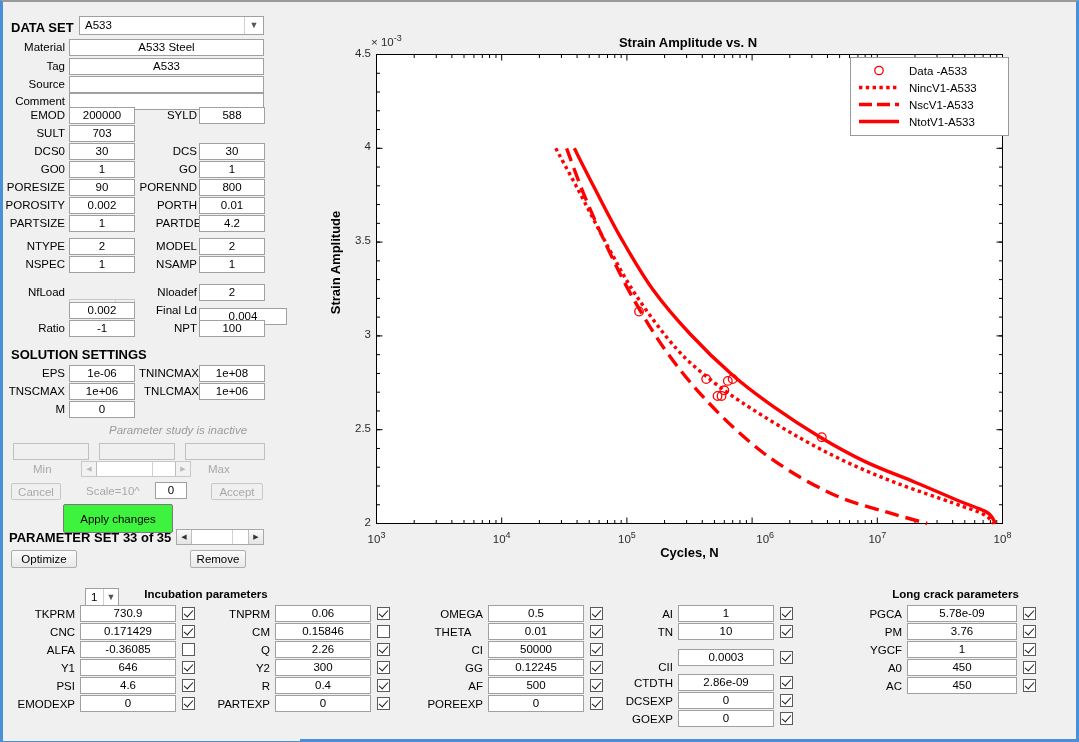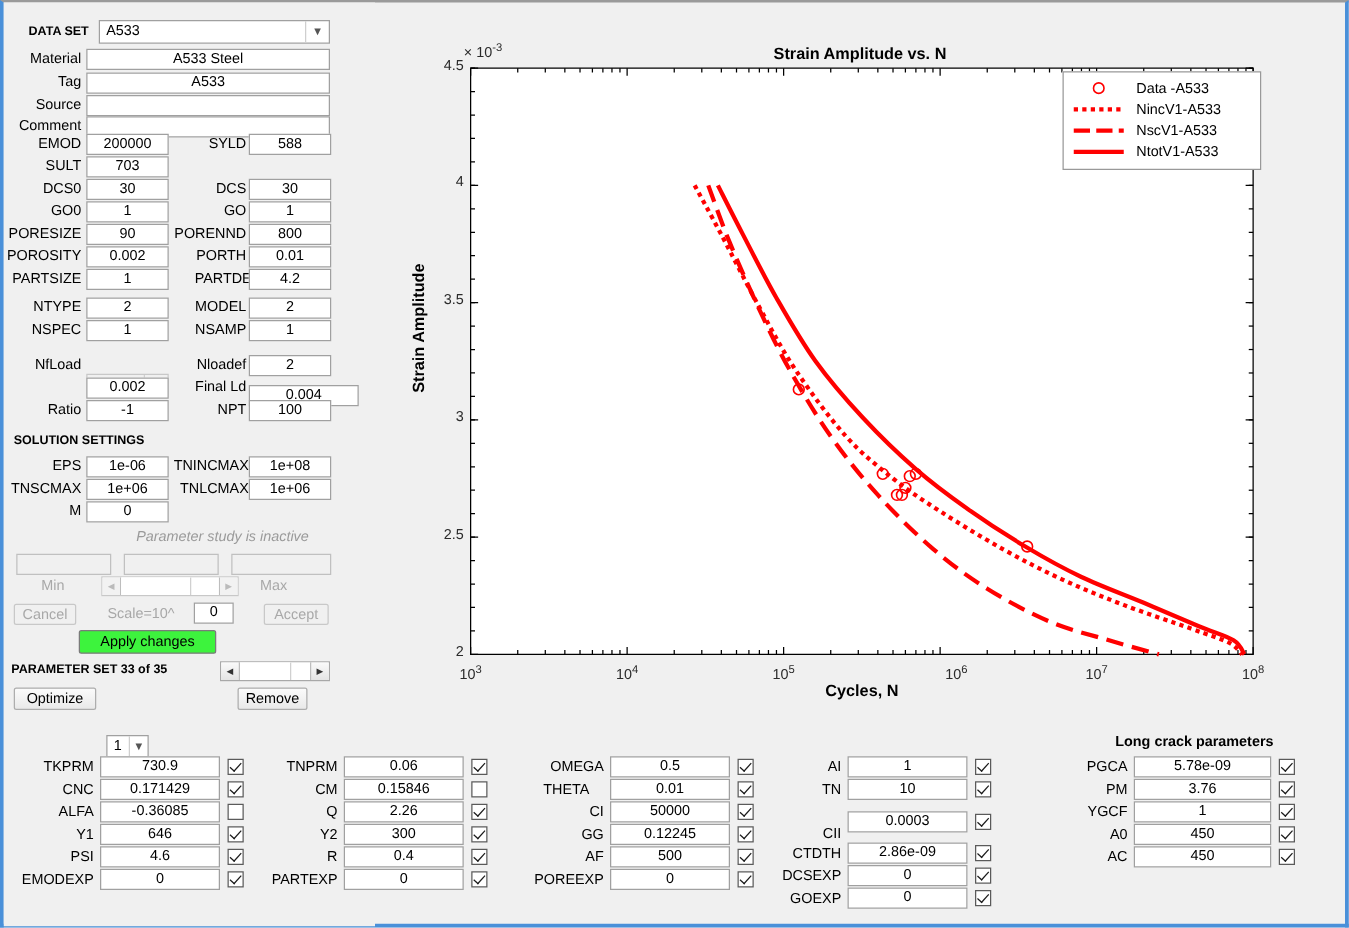--- a/index.html
+++ b/index.html
@@ -50,21 +50,21 @@
     box-sizing:border-box;
     background:linear-gradient(#fbfbfb,#e9e9e9);
     border:1px solid #adadad;border-radius:2px;
     font-size:11.5px;text-align:center;color:#000;
     display:flex;align-items:center;justify-content:center;
     cursor:default;
   }
   .btn.disabled{color:#a8a8a8;border-color:#c8c8c8;background:#f0f0f0;}
   .btn.green{background:#3df33d;border:1px solid #7a7a7a;}
   
-  .sect{font-size:10px;font-weight:bold;color:#000;}
+  .sect{font-size:13px;font-weight:bold;color:#000;}
   .grey-italic{color:#9a9a9a;font-style:italic;font-size:11.5px;text-align:center;}
   .grey{color:#a8a8a8;font-size:11.5px;}
   
   .slider{
     box-sizing:border-box;display:flex;border:1px solid #a8a8a8;background:#fff;height:16px;
   }
   .slider .sbtn{
     width:14px;background:linear-gradient(#fafafa,#e4e4e4);
     border-right:1px solid #bdbdbd;
     display:flex;align-items:center;justify-content:center;font-size:7px;color:#333;
@@ -218,21 +218,21 @@
         </div>
       <div class="sbtn r">▶</div>
     </div>
     <div class="abs grey" style="left:205px;top:461px;">Max</div>
 
     <div class="abs btn disabled" style="left:8px;top:481px;width:50px;height:17px;">Cancel</div>
     <div class="abs grey" style="left:83px;top:483px;">Scale=10^</div>
     <div class="abs fld" style="left:152px;top:480px;width:32px;">0</div>
     <div class="abs btn disabled" style="left:208px;top:481px;width:52px;height:17px;">Accept</div>
 
-    <div class="abs btn green" style="left:60px;top:502px;width:110px;height:19px;font-weight:normal;">Apply changes</div>
+    <div class="abs btn green" style="left:60px;top:502px;width:110px;height:29px;font-weight:normal;">Apply changes</div>
 
     <div class="abs sect" style="left:6px;top:528px;">PARAMETER SET 33 of 35</div>
     <div class="abs slider" style="left:173px;top:527px;width:88px;">
       <div class="sbtn">◀</div>
       <div class="track">
           <div class="thumb" style="left:0;width:72%;"></div>
         </div>
       <div class="sbtn r">▶</div>
     </div>
 
@@ -484,20 +484,21 @@
               <line x1="2" y1="8.5" x2="42" y2="8.5" stroke="#ff0000" stroke-width="3.4" stroke-linecap="butt"></line>
             </svg>
         </span>
         <span class="leg-txt">NtotV1-A533</span>
       </div>
     </div>
   </div>
 
   <div class="abs" style="left:0;top:575px;width:1073px;height:164px;">
 
+    <div class="abs pgroup-title" style="left:8px;top:11px;width:390px;">Incubation parameters</div>
     <div class="abs" id="incubation-left" style="left:10px;top:28px;">
         <div class="prow">
           <div class="plbl" style="width: 62px;">TKPRM</div>
           <div class="fld pfld" style="width: 96px;">730.9</div>
           <div class="cbx pcb on"></div>
         </div>
         <div class="prow">
           <div class="plbl" style="width: 62px;">CNC</div>
           <div class="fld pfld" style="width: 96px;">0.171429</div>
           <div class="cbx pcb on"></div>

